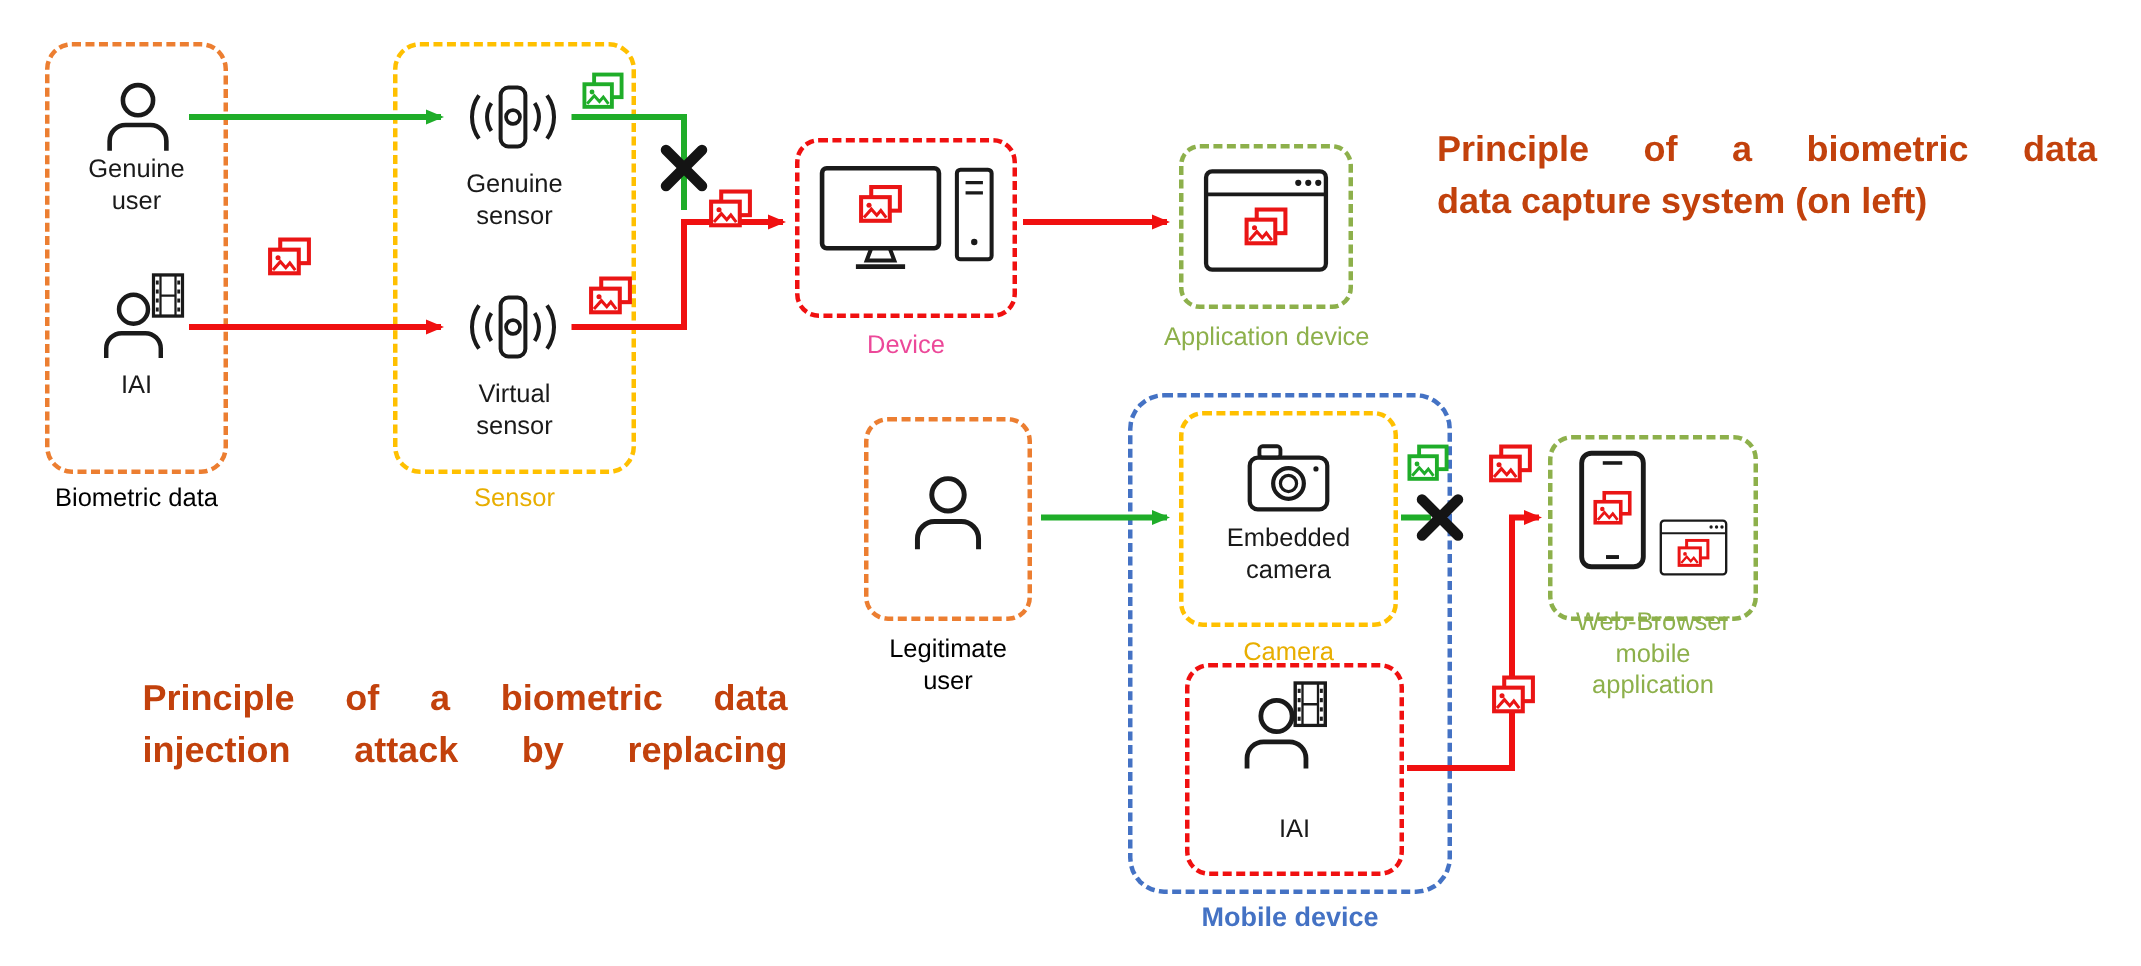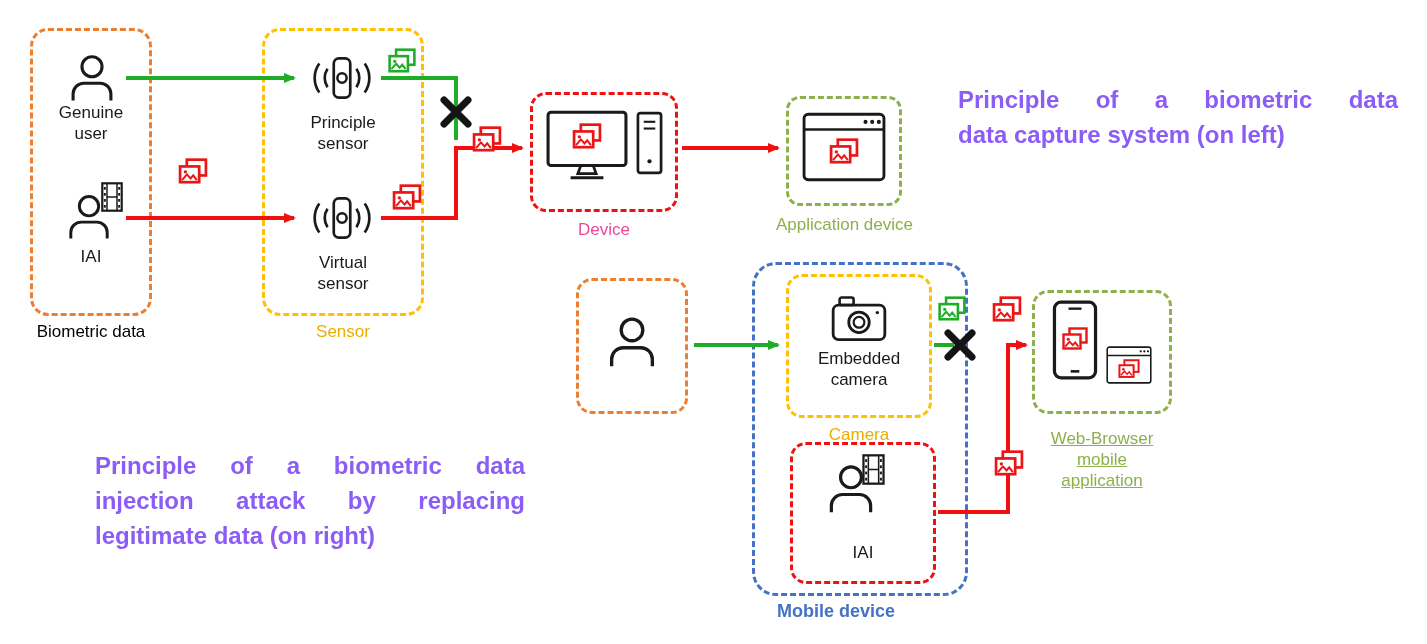--- a/index.html
+++ b/index.html
@@ -12,21 +12,21 @@
   .dbox { position:absolute; border:3px dashed; border-radius:18px; background:transparent; }
   .lbl { position:absolute; font-size:17px; line-height:1.24; text-align:center; color:#1a1a1a; }
   .icon { color:#1a1a1a; display:block; position:absolute; }
   .photo-red  { color:#EA1515; }
   .photo-green{ color:#1FAD29; }
   .orange-t { color:#000000; }
   .gold-t   { color:#E8AE00; }
   .red-t    { color:#ec4899; }
   .green-t  { color:#8DB04B; }
   .blue-t   { color:#4472C4; font-weight:bold; font-size:18px; }
-  .caption { position:absolute; color:#8b5cf6; font-weight:bold; font-size:24px; line-height:35px; }
+  .caption { position:absolute; color:#c2410c; font-weight:bold; font-size:24px; line-height:35px; }
   .caption .jl { text-align:justify; text-align-last:justify; }
   .caption .jl.last { text-align:justify; text-align-last:left; }
   svg.overlay { position:absolute; left:0; top:0; width:1427px; height:644px; pointer-events:none; }
 </style>
 </head>
 <body>
 
 <svg width="0" height="0" style="position:absolute" aria-hidden="true">
   <defs>
     <symbol id="i-person" viewBox="0 0 44 44">
@@ -219,35 +219,35 @@
   <svg class="icon photo-red" style="left:992px; top:296px; width:30px; height:27px;">
       <use href="#i-photo"></use>
     </svg>
   <svg class="icon photo-red" style="left:994px; top:450px; width:30px; height:27px;">
       <use href="#i-photo"></use>
     </svg>
 
   <div class="lbl" style="left:51px; top:102px; width:80px;">Genuine user</div>
   <div class="lbl" style="left:51px; top:246px; width:80px;">IAI</div>
   <div class="lbl orange-t" style="left:8px; top:321px; width:166px;">Biometric data</div>
-  <div class="lbl" style="left:293px; top:112px; width:100px;">Principle sensor</div>
+  <div class="lbl" style="left:293px; top:112px; width:100px;">Genuine sensor</div>
   <div class="lbl" style="left:303px; top:252px; width:80px;">Virtual sensor</div>
   <div class="lbl gold-t" style="left:293px; top:321px; width:100px;">Sensor</div>
   <div class="lbl red-t" style="left:554px; top:219px; width:100px;">Device</div>
   <div class="lbl green-t" style="left:757px; top:214px; width:175px;">Application device</div>
 
+  <div class="lbl orange-t" style="left:582px; top:422px; width:100px;">Legitimate user</div>
   <div class="lbl" style="left:808px; top:348px; width:102px;">Embedded camera</div>
   <div class="lbl gold-t" style="left:808px; top:424px; width:102px;">Camera</div>
   <div class="lbl" style="left:823px; top:542px; width:80px;">IAI</div>
-  <div class="lbl blue-t" style="left:756px; top:600px; width:160px;text-align:center;">Mobile device</div>
-  <div class="lbl green-t" style="left:1046px; top:428px; width:112px;text-decoration:underline;">Web-Browser mobile application</div>
+  <div class="lbl blue-t" style="left:780px; top:600px; width:160px;text-align:center;">Mobile device</div>
+  <div class="lbl green-t" style="left:1046px; top:404px; width:112px;">Web-Browser mobile application</div>
 
   <div class="caption" style="left:958px; top:82px; width:440px;">
     <div class="jl">Principle of a biometric data</div>
     <div class="jl last">data capture system (on left)</div>
   </div>
   <div class="caption" style="left:95px; top:448px; width:430px;">
     <div class="jl">Principle of a biometric data</div>
     <div class="jl">injection attack by replacing</div>
-    <div class="jl last">legitimate data (on right)</div>
   </div>
 
 </div>
 
 </body></html>

